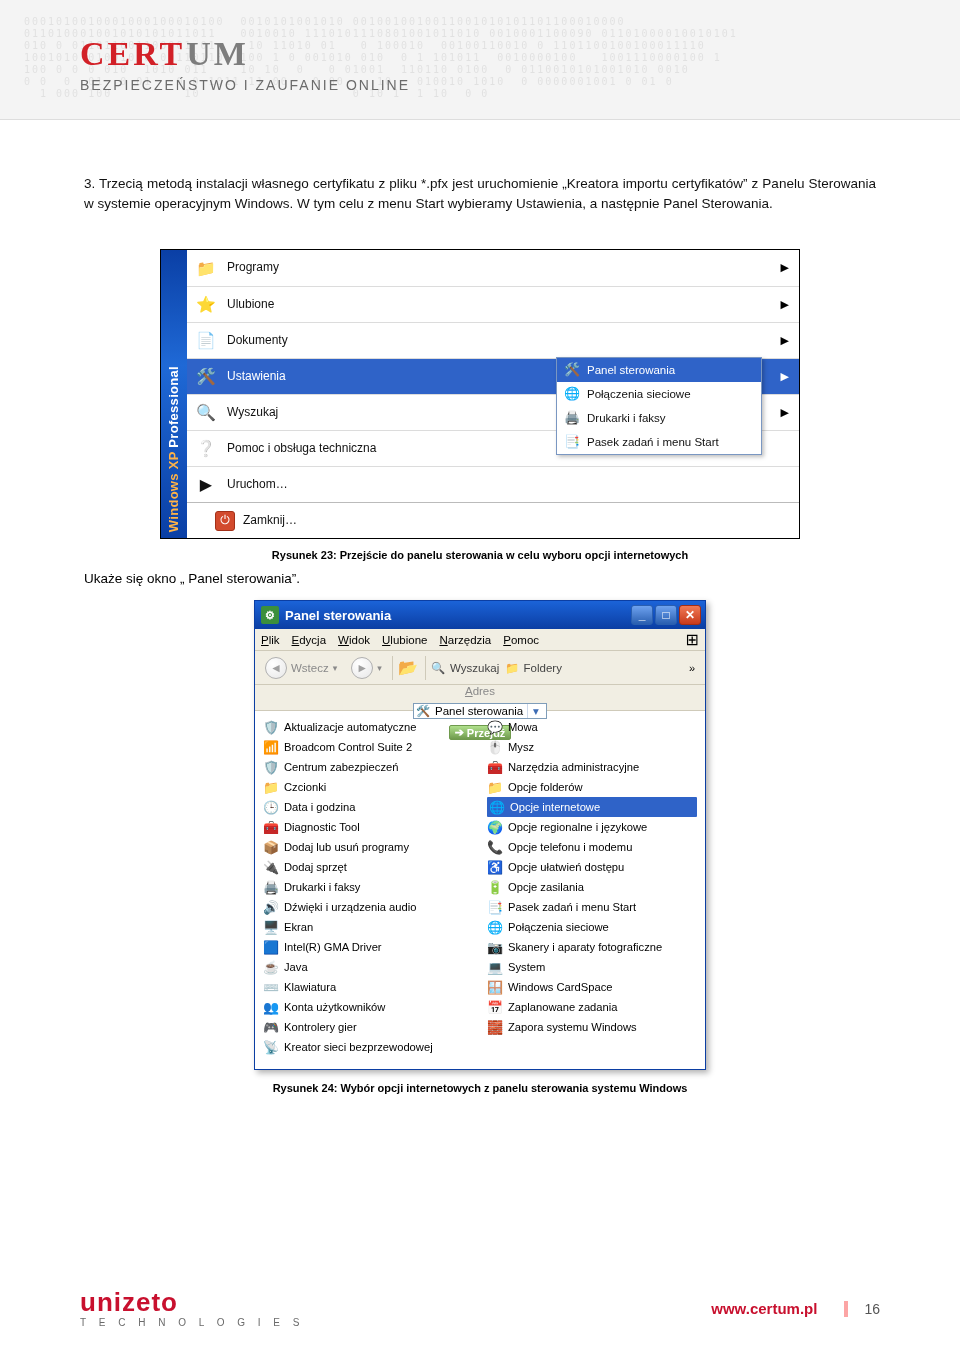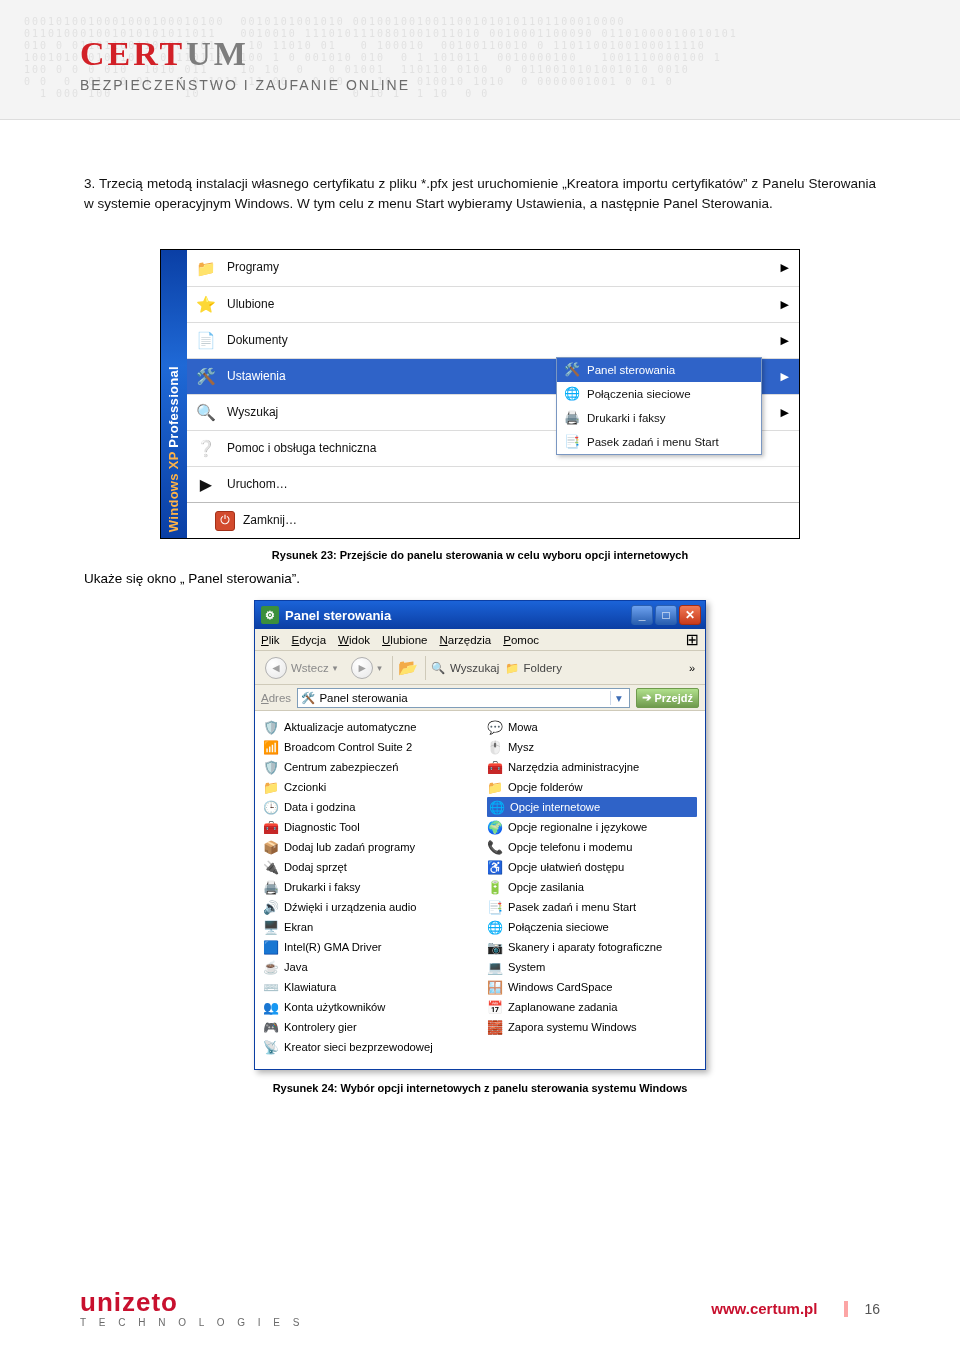--- a/index.html
+++ b/index.html
@@ -220,20 +220,21 @@
   .tool-folders{display:flex;align-items:center;gap:4px;color:#444;}
   .tool-chev{margin-left:auto;font-size:11px;padding-right:4px;}
 
   .addrbar {
     background:#f1eee3;
     height:26px;
     display:flex;align-items:center;
     padding:0 6px;
     border-bottom:1px solid #cfcab9;
     gap:6px;
+    flex-direction:column;
   }
   .addrbar .lbl { color:#8a8a8a; font-size:11.5px;}
   .addrbar .lbl u{text-decoration:underline;}
   .addr-input{
     flex:1;height:20px;border:1px solid #7f9db9;background:#fff;
     display:flex;align-items:center;padding:0 3px;font-size:11.5px;gap:4px;
   }
   .addr-dd{width:16px;text-align:center;border-left:1px solid #ccd8ea;color:#3e6db5;}
   .go-btn{
     height:20px;display:flex;align-items:center;gap:3px;
@@ -452,21 +453,21 @@
         <div class="cp-item">
           <span class="ic">🕒</span>
       <span>Data i godzina</span>
         </div>
         <div class="cp-item">
           <span class="ic">🧰</span>
       <span>Diagnostic Tool</span>
         </div>
         <div class="cp-item">
           <span class="ic">📦</span>
-      <span>Dodaj lub zadań programy</span>
+      <span>Dodaj lub usuń programy</span>
         </div>
         <div class="cp-item">
           <span class="ic">🔌</span>
       <span>Dodaj sprzęt</span>
         </div>
         <div class="cp-item">
           <span class="ic">🖨️</span>
       <span>Drukarki i faksy</span>
         </div>
         <div class="cp-item">

